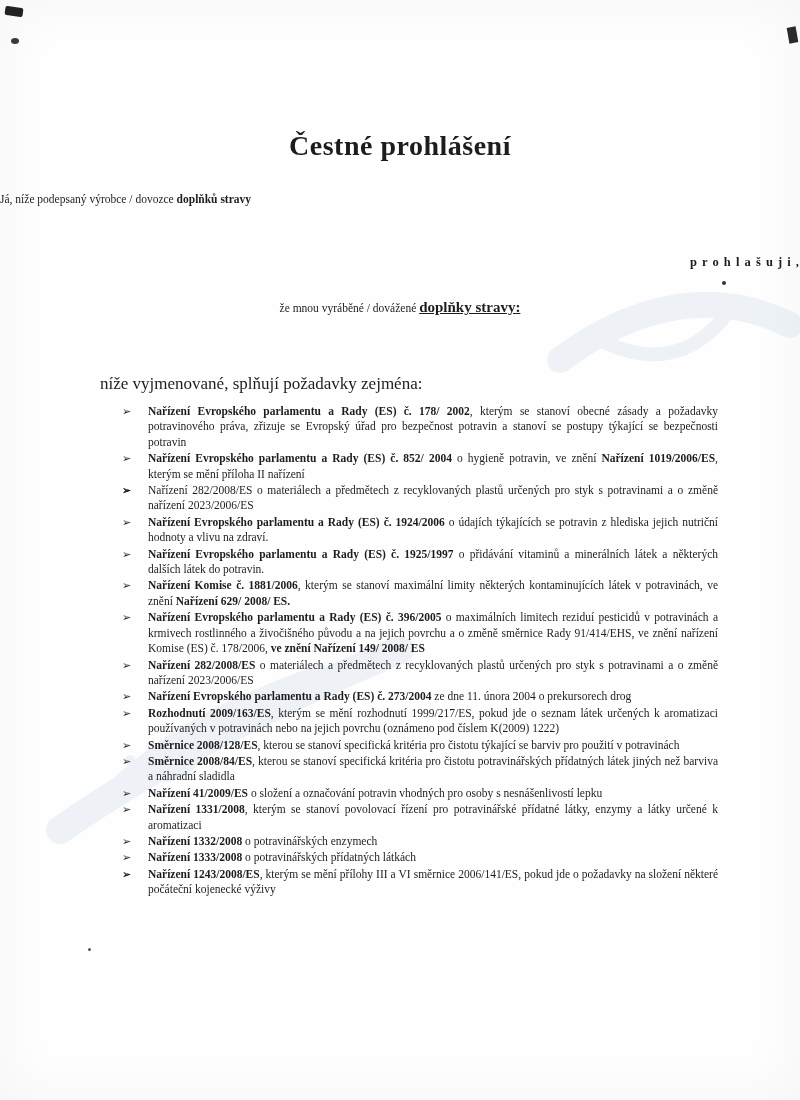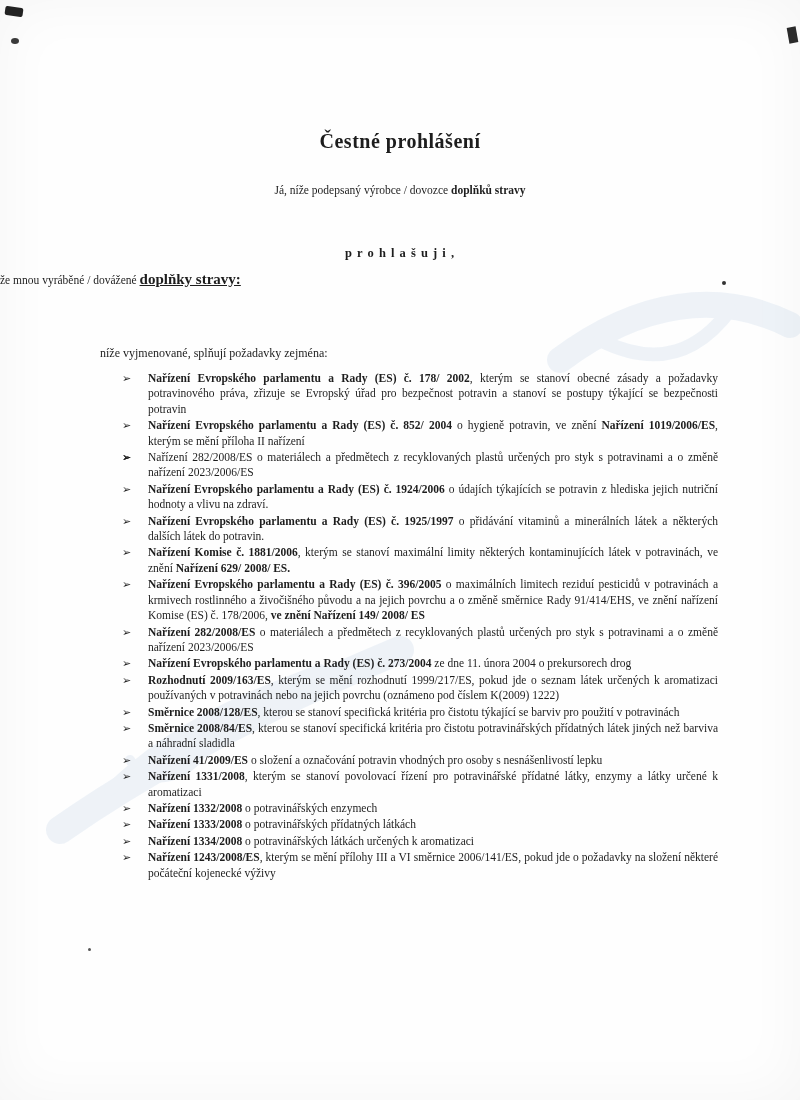--- a/index.html
+++ b/index.html
@@ -25,49 +25,48 @@
   .artifact { position: absolute; background: #222; }
   .a1 { left: 5px; top: 7px; width: 18px; height: 9px; border-radius: 2px; transform: rotate(8deg); }
   .a2 { left: 11px; top: 38px; width: 8px; height: 6px; border-radius: 50%; background:#3a3a3a; }
   .a3 { right: 3px; top: 27px; width: 9px; height: 16px; transform: rotate(-10deg); background:#2a2a2a; }
   .a4 { left: 722px; top: 281px; width: 4px; height: 4px; border-radius: 50%; background:#333; }
   .a5 { left: 88px; top: 948px; width: 3px; height: 3px; border-radius: 50%; background:#555; }
 
   .title {
     margin-top: 130px;
     text-align: center;
-    font-size: 20px;
+    font-size: 28px;
     font-weight: bold;
     letter-spacing: 0.5px;
   }
   .intro {
     margin-top: 31px;
-    text-align: center;
     font-size: 11.5px;
   }
   .declare {
     margin-top: 50px;
-    text-align: center;
+    text-align: right;
     font-size: 12.5px;
     font-weight: bold;
     letter-spacing: 1px;
   }
   .produced {
-    margin-top: 10px;
-    text-align: left;
+    margin-top: 29px;
+    text-align: center;
     font-size: 11.5px;
   }
   .subject-bold {
     font-size: 15px;
     font-weight: bold;
     text-decoration: underline;
   }
   .list-intro {
     margin: 58px 82px 0 100px;
-    font-size: 12px;
+    font-size: 17px;
   }
   .reg-list {
     margin: 10px 0 0 120px;
     width: 598px;
   }
   .reg-item {
     position: relative;
     padding-left: 28px;
     font-size: 11.5px;
     line-height: 15.4px;
@@ -126,17 +125,17 @@
       <div class="reg-item"><span class="bullet">➢</span><span><span class="b">Nařízení Evropského parlamentu a Rady (ES) č. 396/2005</span><span> o maximálních limitech reziduí pesticidů v potravinách a krmivech rostlinného a živočišného původu a na jejich povrchu a o změně směrnice Rady 91/414/EHS, ve znění nařízení Komise (ES) č. 178/2006, </span><span class="b">ve znění Nařízení 149/ 2008/ ES</span></span></div>
       <div class="reg-item"><span class="bullet">➢</span><span><span class="b">Nařízení 282/2008/ES</span><span> o materiálech a předmětech z recyklovaných plastů určených pro styk s potravinami a o změně nařízení 2023/2006/ES</span></span></div>
       <div class="reg-item"><span class="bullet">➢</span><span><span class="b">Nařízení Evropského parlamentu a Rady (ES) č. 273/2004</span><span> ze dne 11. února 2004 o prekursorech drog</span></span></div>
       <div class="reg-item"><span class="bullet">➢</span><span><span class="b">Rozhodnutí 2009/163/ES</span><span>, kterým se mění rozhodnutí 1999/217/ES, pokud jde o seznam látek určených k aromatizaci používaných v potravinách nebo na jejich povrchu (oznámeno pod číslem K(2009) 1222)</span></span></div>
       <div class="reg-item"><span class="bullet">➢</span><span><span class="b">Směrnice 2008/128/ES</span><span>, kterou se stanoví specifická kritéria pro čistotu týkající se barviv pro použití v potravinách</span></span></div>
       <div class="reg-item"><span class="bullet">➢</span><span><span class="b">Směrnice 2008/84/ES</span><span>, kterou se stanoví specifická kritéria pro čistotu potravinářských přídatných látek jiných než barviva a náhradní sladidla</span></span></div>
       <div class="reg-item"><span class="bullet">➢</span><span><span class="b">Nařízení 41/2009/ES</span><span> o složení a označování potravin vhodných pro osoby s nesnášenlivostí lepku</span></span></div>
       <div class="reg-item"><span class="bullet">➢</span><span><span class="b">Nařízení 1331/2008</span><span>, kterým se stanoví povolovací řízení pro potravinářské přídatné látky, enzymy a látky určené k aromatizaci</span></span></div>
       <div class="reg-item"><span class="bullet">➢</span><span><span class="b">Nařízení 1332/2008</span><span> o potravinářských enzymech</span></span></div>
       <div class="reg-item"><span class="bullet">➢</span><span><span class="b">Nařízení 1333/2008</span><span> o potravinářských přídatných látkách</span></span></div>
-      <div class="reg-item"><span class="bullet">➢</span><span><span class="b">Nařízení 1334/2008</span><span> o potravinářských látkách určených k aromatizaci</span></span></div>
+      <div class="reg-item"><span class="bullet">➢</span></div>
       <div class="reg-item"><span class="bullet">➢</span><span><span class="b">Nařízení 1243/2008/ES</span><span>, kterým se mění přílohy III a VI směrnice 2006/141/ES, pokud jde o požadavky na složení některé počáteční kojenecké výživy</span></span></div>
     </div>
 
 </div>
 
 </body></html>

